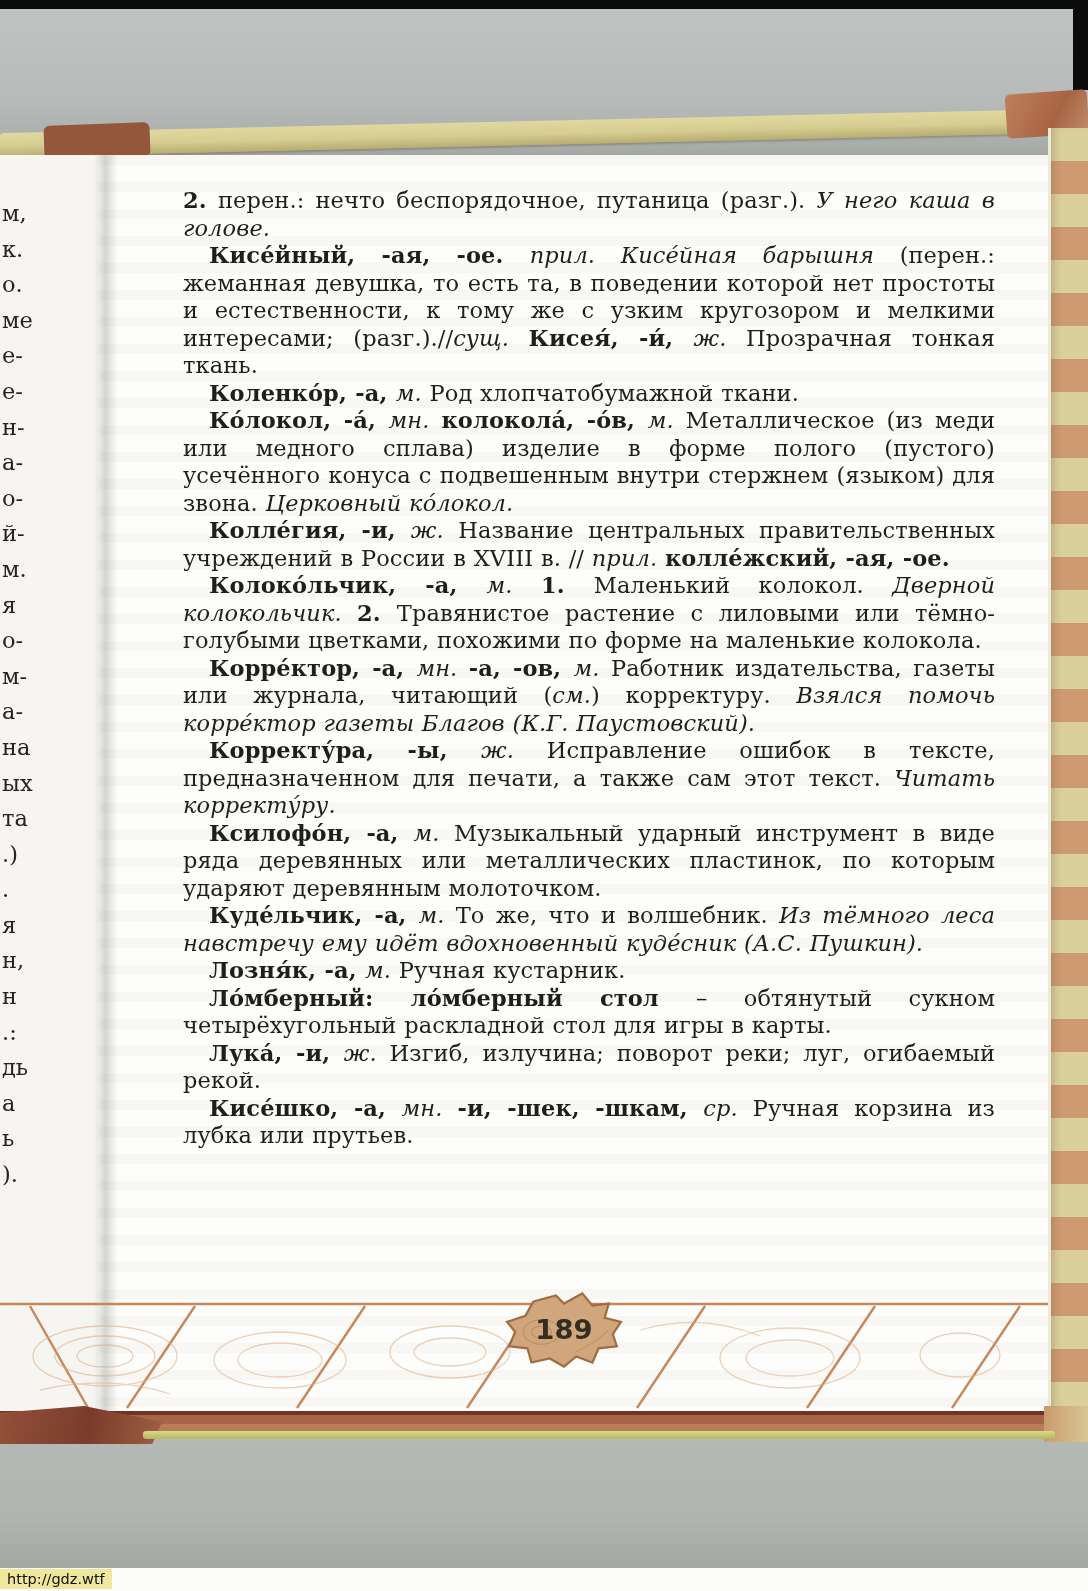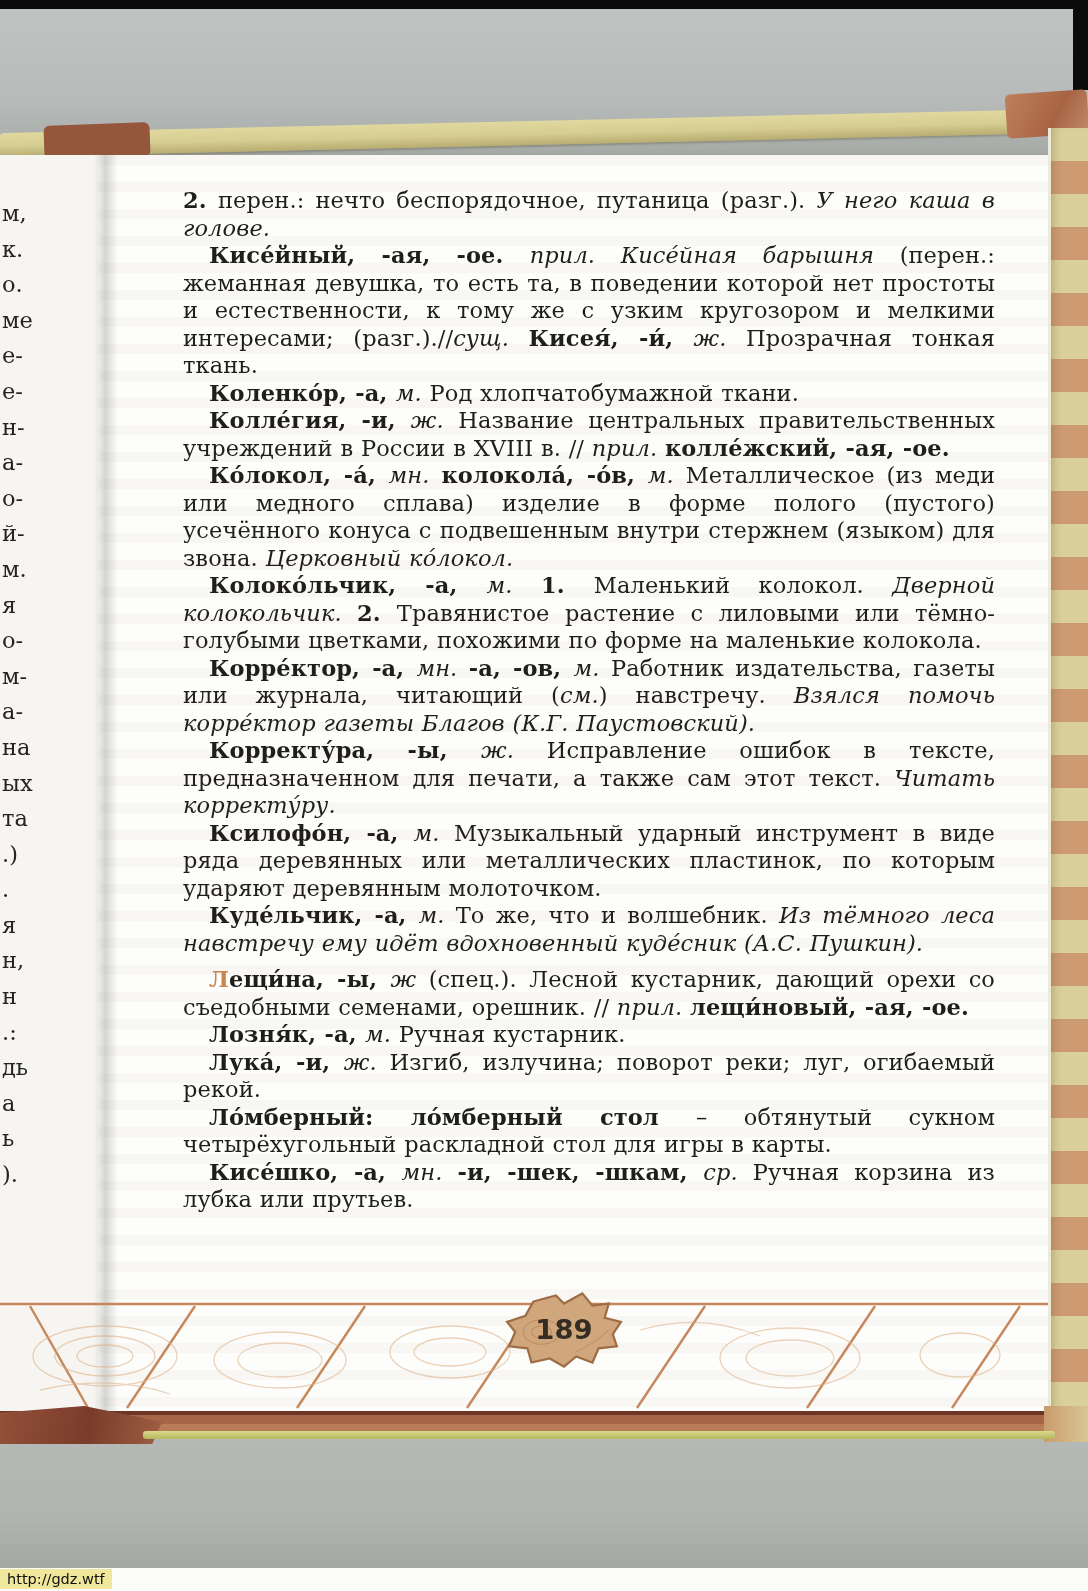--- a/index.html
+++ b/index.html
@@ -162,31 +162,30 @@
       <ellipse cx="38" cy="42" rx="10" ry="6"></ellipse>
       <path d="M70,62 q20,-8 34,-22"></path>
     </g>
     <text x="60" y="49" text-anchor="middle">189</text>
   </svg>
 
   <div class="text-block">
       <p class="entry no-indent"><span class="sg-b">2.</span><span class="sg-r"> перен.: нечто беспорядочное, путаница (разг.). </span><span class="sg-i">У него каша в голове.</span></p>
       <p class="entry"><span class="sg-b">Кисе́йный, -ая, -ое. </span><span class="sg-i">прил. Кисе́йная барышня </span><span class="sg-r">(перен.: жеманная девушка, то есть та, в поведении которой нет простоты и естественности, к тому же с узким кругозором и мелкими интересами; (разг.).//</span><span class="sg-i">сущ. </span><span class="sg-b">Кисея́, -и́, </span><span class="sg-i">ж. </span><span class="sg-r">Прозрачная тонкая ткань.</span></p>
       <p class="entry"><span class="sg-b">Коленко́р, -а, </span><span class="sg-i">м. </span><span class="sg-r">Род хлопчатобумажной ткани.</span></p>
+      <p class="entry"><span class="sg-b">Ко́локол, -а́, </span><span class="sg-i">мн. </span><span class="sg-b">колокола́, -о́в, </span><span class="sg-i">м. </span><span class="sg-r">Металлическое (из меди или медного сплава) изделие в форме полого (пустого) усечённого конуса с подвешенным внутри стержнем (языком) для звона. </span><span class="sg-i">Церковный ко́локол.</span></p>
       <p class="entry"><span class="sg-b">Колле́гия, -и, </span><span class="sg-i">ж. </span><span class="sg-r">Название центральных правительственных учреждений в России в XVIII в. // </span><span class="sg-i">прил. </span><span class="sg-b">колле́жский, -ая, -ое.</span></p>
-      <p class="entry"><span class="sg-b">Ко́локол, -а́, </span><span class="sg-i">мн. </span><span class="sg-b">колокола́, -о́в, </span><span class="sg-i">м. </span><span class="sg-r">Металлическое (из меди или медного сплава) изделие в форме полого (пустого) усечённого конуса с подвешенным внутри стержнем (языком) для звона. </span><span class="sg-i">Церковный ко́локол.</span></p>
       <p class="entry"><span class="sg-b">Колоко́льчик, -а, </span><span class="sg-i">м. </span><span class="sg-b">1. </span><span class="sg-r">Маленький колокол. </span><span class="sg-i">Дверной колокольчик. </span><span class="sg-b">2. </span><span class="sg-r">Травянистое растение с лиловыми или тёмно-голубыми цветками, похожими по форме на маленькие колокола.</span></p>
-      <p class="entry"><span class="sg-b">Корре́ктор, -а, </span><span class="sg-i">мн. </span><span class="sg-b">-а, -ов, </span><span class="sg-i">м. </span><span class="sg-r">Работник издательства, газеты или журнала, читающий (</span><span class="sg-i">см.</span><span class="sg-r">) навстречу. </span><span class="sg-i">Взялся помочь корре́ктор газеты Благов (К.Г. Паустовский).</span></p>
+      <p class="entry"><span class="sg-b">Корре́ктор, -а, </span><span class="sg-i">мн. </span><span class="sg-b">-а, -ов, </span><span class="sg-i">м. </span><span class="sg-r">Работник издательства, газеты или журнала, читающий (</span><span class="sg-i">см.</span><span class="sg-r">) корректуру. </span><span class="sg-i">Взялся помочь корре́ктор газеты Благов (К.Г. Паустовский).</span></p>
       <p class="entry"><span class="sg-b">Корректу́ра, -ы, </span><span class="sg-i">ж. </span><span class="sg-r">Исправление ошибок в тексте, предназначенном для печати, а также сам этот текст. </span><span class="sg-i">Читать корректу́ру.</span></p>
       <p class="entry"><span class="sg-b">Ксилофо́н, -а, </span><span class="sg-i">м. </span><span class="sg-r">Музыкальный ударный инструмент в виде ряда деревянных или металлических пластинок, по которым ударяют деревянным молоточком.</span></p>
       <p class="entry"><span class="sg-b">Куде́льчик, -а, </span><span class="sg-i">м. </span><span class="sg-r">То же, что и волшебник. </span><span class="sg-i">Из тёмного леса навстречу ему идёт вдохновенный куде́сник (А.С. Пушкин).</span></p>
-      <p class="entry space-before"><span class="sg-b" style="color: rgb(200, 133, 78);">Л</span><span class="sg-b">ещи́на, -ы, </span><span class="sg-i">ж </span><span class="sg-r">(спец.). Лесной кустарник, дающий орехи со съедобными семенами, орешник. // </span><span class="sg-i">прил. </span><span class="sg-b">лещи́новый, -ая, -ое.</span></p>
       <p class="entry"><span class="sg-b">Лозня́к, -а, </span><span class="sg-i">м. </span><span class="sg-r">Ручная кустарник.</span></p>
+      <p class="entry"><span class="sg-b">Ло́мберный: ло́мберный стол </span><span class="sg-r">– обтянутый сукном четырёхугольный раскладной стол для игры в карты.</span></p>
       <p class="entry"><span class="sg-b">Лука́, -и, </span><span class="sg-i">ж. </span><span class="sg-r">Изгиб, излучина; поворот реки; луг, огибаемый рекой.</span></p>
-      <p class="entry"><span class="sg-b">Ло́мберный: ло́мберный стол </span><span class="sg-r">– обтянутый сукном четырёхугольный раскладной стол для игры в карты.</span></p>
       <p class="entry"><span class="sg-b">Кисе́шко, -а, </span><span class="sg-i">мн. </span><span class="sg-b">-и, -шек, -шкам, </span><span class="sg-i">ср. </span><span class="sg-r">Ручная корзина из лубка или прутьев.</span></p>
     </div>
 
   <div class="fore-edge"></div>
 
   <div class="cover-bottom"></div>
   <div class="corner-bl"></div>
   <div class="corner-br"></div>
   <div class="yellow-line"></div>
 

